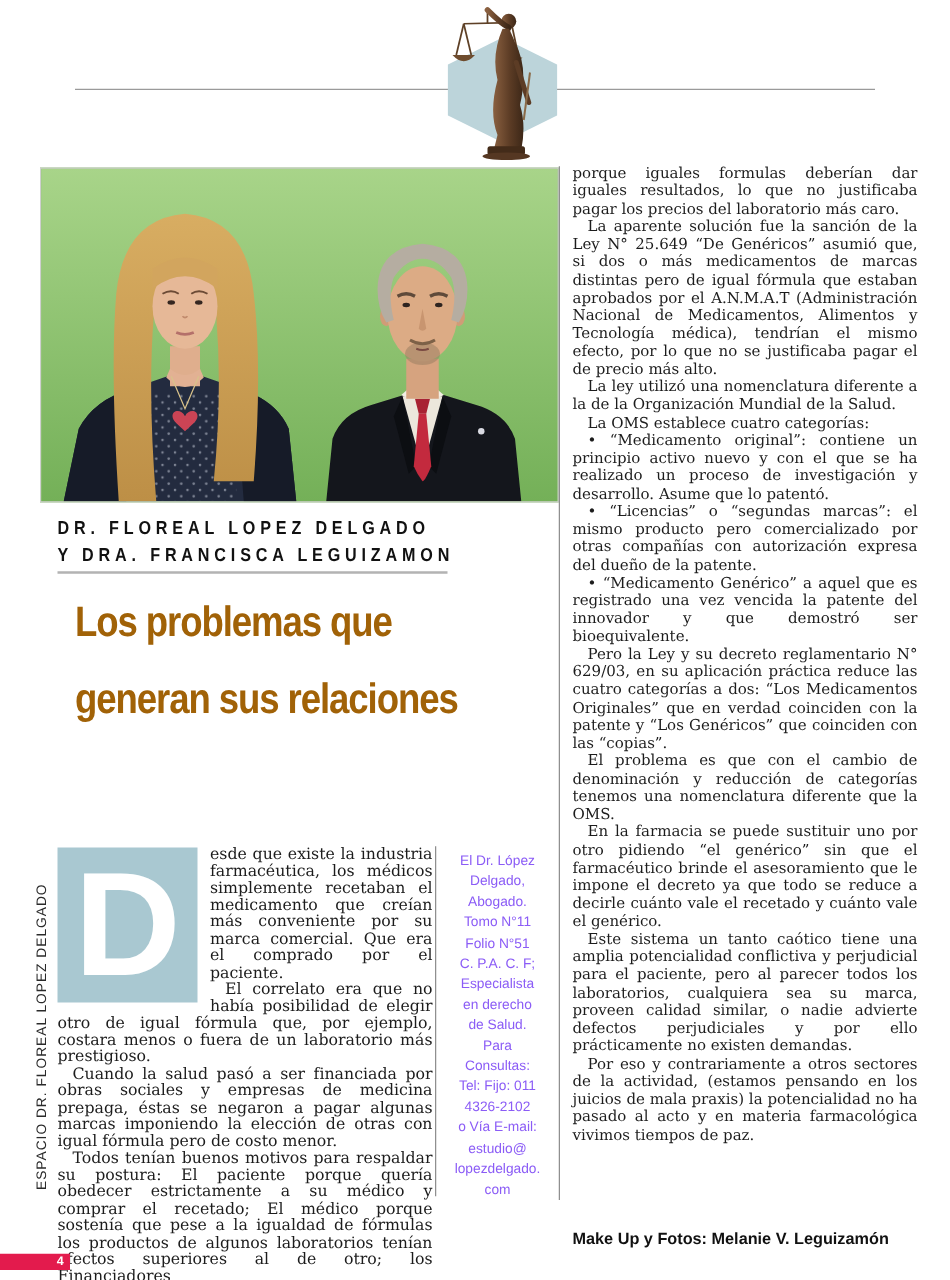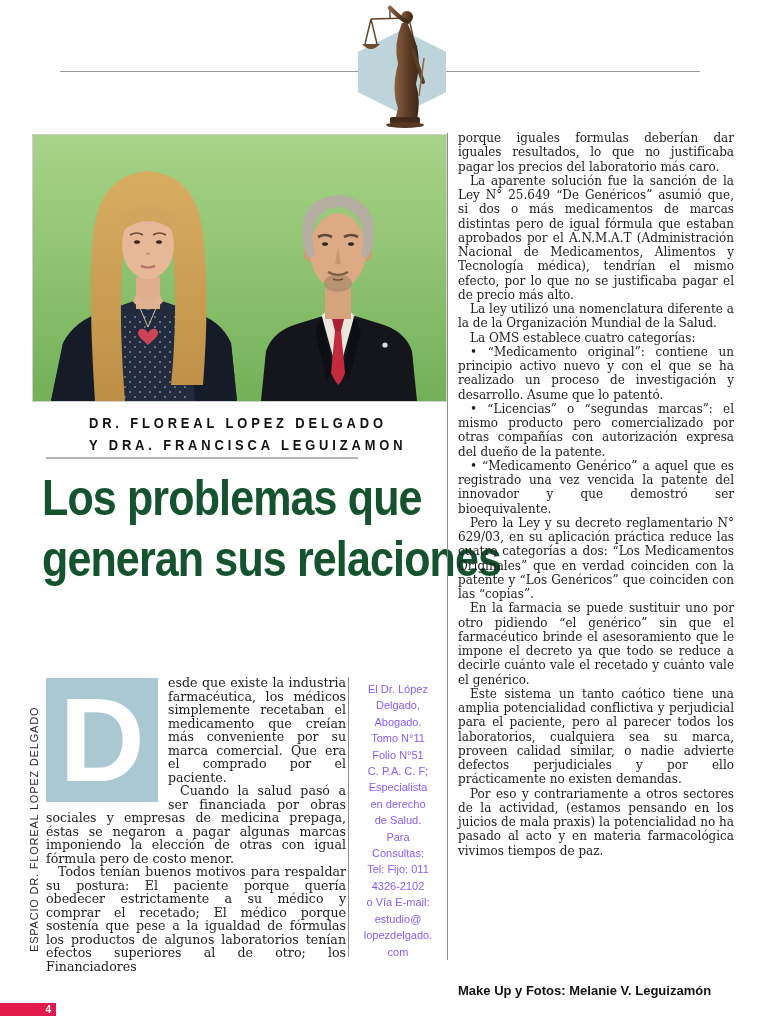--- a/index.html
+++ b/index.html
@@ -20,25 +20,25 @@
   .photo{position:absolute;left:32px;top:134px;width:413px;height:266px;border:1px solid #cfcfcf;background:#8cc46e;}
   .photo svg{display:block;width:100%;height:100%;}
   
   .side-label{
     position:absolute;left:28px;top:952px;transform:rotate(-90deg);transform-origin:0 0;
     font-family:"Liberation Sans",sans-serif;font-size:11px;letter-spacing:.8px;color:#2a2a2a;
     white-space:nowrap;
   }
   
   .byline{position:absolute;left:46px;top:412px;font-family:"Liberation Sans",sans-serif;
-    font-weight:700;font-size:15px;line-height:22px;color:#111;margin-left:43px;}
+    font-weight:700;font-size:15px;line-height:22px;color:#111;}
   .byline span{display:block;letter-spacing:4.5px;transform:scaleX(.86);transform-origin:0 50%;white-space:nowrap;}
   .byline-rule{position:absolute;left:46px;top:457px;width:312px;height:2px;background:#b3b3b3;}
-  .headline{position:absolute;left:42px;top:468px;font-family:"Liberation Sans",sans-serif;
-    font-weight:700;font-size:50px;line-height:61px;color:#14532d;}
+  .headline{position:absolute;left:60px;top:468px;font-family:"Liberation Sans",sans-serif;
+    font-weight:700;font-size:34px;line-height:61px;color:#a16207;}
   .headline span{display:block;letter-spacing:-1px;transform:scaleX(.86);transform-origin:0 50%;white-space:nowrap;}
   .deck{position:absolute;left:46px;top:600px;font-family:"Liberation Sans",sans-serif;
     font-weight:700;font-size:19px;line-height:28px;color:#111;}
   .deck span{display:block;letter-spacing:3.5px;transform:scaleX(.9);transform-origin:0 50%;white-space:nowrap;}
   
   .left-col{position:absolute;left:46px;top:676px;width:300px;font-size:12.6px;line-height:13.5px;text-align:justify;hyphens:auto;}
   .para{margin:0;text-indent:12px;}
   .lead-para{margin:0;text-indent:0;}
   .dropcap{
     float:left;width:112px;height:124px;margin:2px 10px 2px 0;
@@ -169,20 +169,21 @@
 
   <h1 class="headline" style="margin:0">
     <span>Los problemas que</span>
     <span>generan sus relaciones</span>
   </h1>
 
 
   <div class="left-col">
     <p class="lead-para"><span class="dropcap">D</span><span>esde que existe la industria farmacéutica, los médicos simplemente recetaban el medicamento que creían más conveniente por su marca comercial. Que era el comprado por el paciente.</span></p>
     <div>
+        <p class="para">El correlato era que no había posibilidad de elegir otro de igual fórmula que, por ejemplo, costara menos o fuera de un laboratorio más prestigioso.</p>
         <p class="para">Cuando la salud pasó a ser financiada por obras sociales y empresas de medicina prepaga, éstas se negaron a pagar algunas marcas imponiendo la elección de otras con igual fórmula pero de costo menor.</p>
         <p class="para">Todos tenían buenos motivos para respaldar su postura: El paciente porque quería obedecer estrictamente a su médico y comprar el recetado; El médico porque sostenía que pese a la igualdad de fórmulas los productos de algunos laboratorios tenían efectos superiores al de otro; los Financiadores</p>
       </div>
   </div>
 
   <div class="info-divider"></div>
   <div class="info-col">
       <div class="info-line">El Dr. López</div>
       <div class="info-line">Delgado,</div>
       <div class="info-line">Abogado.</div>
@@ -206,20 +207,21 @@
 
   <div class="right-col">
       <p class="para">porque iguales formulas deberían dar iguales resultados, lo que no justificaba pagar los precios del laboratorio más caro.</p>
       <p class="para">La aparente solución fue la sanción de la Ley N° 25.649 “De Genéricos” asumió que, si dos o más medicamentos de marcas distintas pero de igual fórmula que estaban aprobados por el A.N.M.A.T (Administración Nacional de Medicamentos, Alimentos y Tecnología médica), tendrían el mismo efecto, por lo que no se justificaba pagar el de precio más alto.</p>
       <p class="para">La ley utilizó una nomenclatura diferente a la de la Organización Mundial de la Salud.</p>
       <p class="para">La OMS establece cuatro categorías:</p>
       <p class="para">• “Medicamento original”: contiene un principio activo nuevo y con el que se ha realizado un proceso de investigación y desarrollo. Asume que lo patentó.</p>
       <p class="para">• “Licencias” o “segundas marcas”: el mismo producto pero comercializado por otras compañías con autorización expresa del dueño de la patente.</p>
       <p class="para">• “Medicamento Genérico” a aquel que es registrado una vez vencida la patente del innovador y que demostró ser bioequivalente.</p>
       <p class="para">Pero la Ley y su decreto reglamentario N° 629/03, en su aplicación práctica reduce las cuatro categorías a dos: “Los Medicamentos Originales” que en verdad coinciden con la patente y “Los Genéricos” que coinciden con las “copias”.</p>
+      <p class="para">El problema es que con el cambio de denominación y reducción de categorías tenemos una nomenclatura diferente que la OMS.</p>
       <p class="para">En la farmacia se puede sustituir uno por otro pidiendo “el genérico” sin que el farmacéutico brinde el asesoramiento que le impone el decreto ya que todo se reduce a decirle cuánto vale el recetado y cuánto vale el genérico.</p>
       <p class="para">Este sistema un tanto caótico tiene una amplia potencialidad conflictiva y perjudicial para el paciente, pero al parecer todos los laboratorios, cualquiera sea su marca, proveen calidad similar, o nadie advierte defectos perjudiciales y por ello prácticamente no existen demandas.</p>
       <p class="para">Por eso y contrariamente a otros sectores de la actividad, (estamos pensando en los juicios de mala praxis) la potencialidad no ha pasado al acto y en materia farmacológica vivimos tiempos de paz.</p>
     </div>
 
   <div class="credit">Make Up y Fotos: Melanie V. Leguizamón</div>
 
   <div class="page-num-bar">4</div>
 
 </div>

